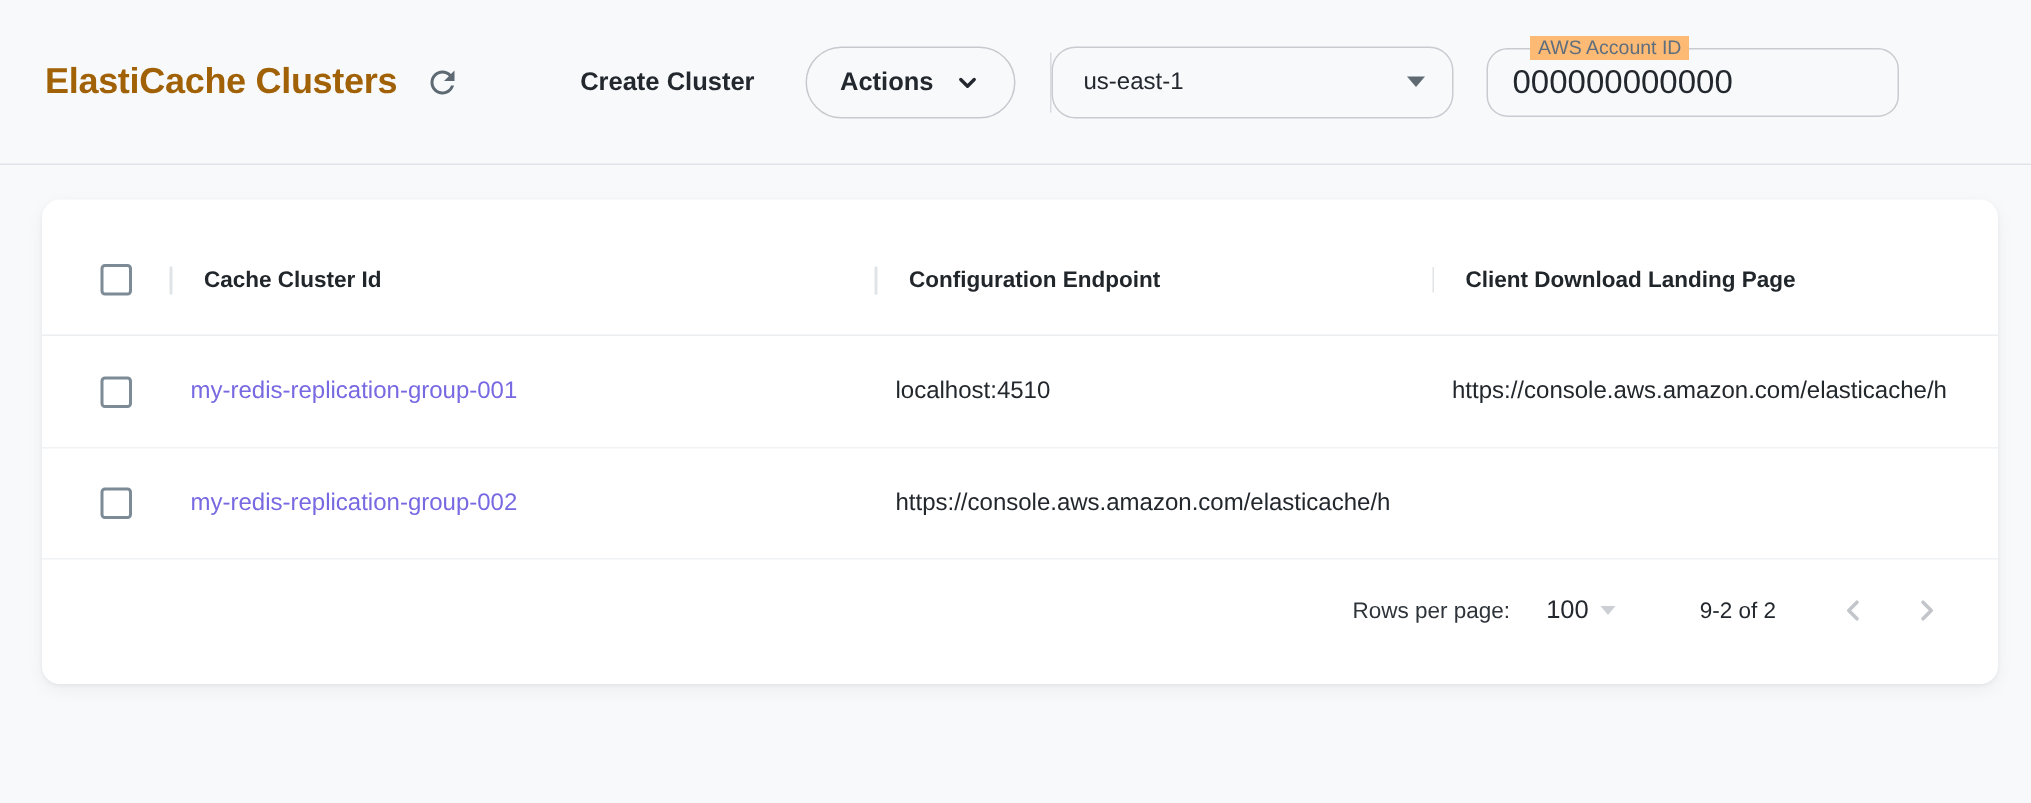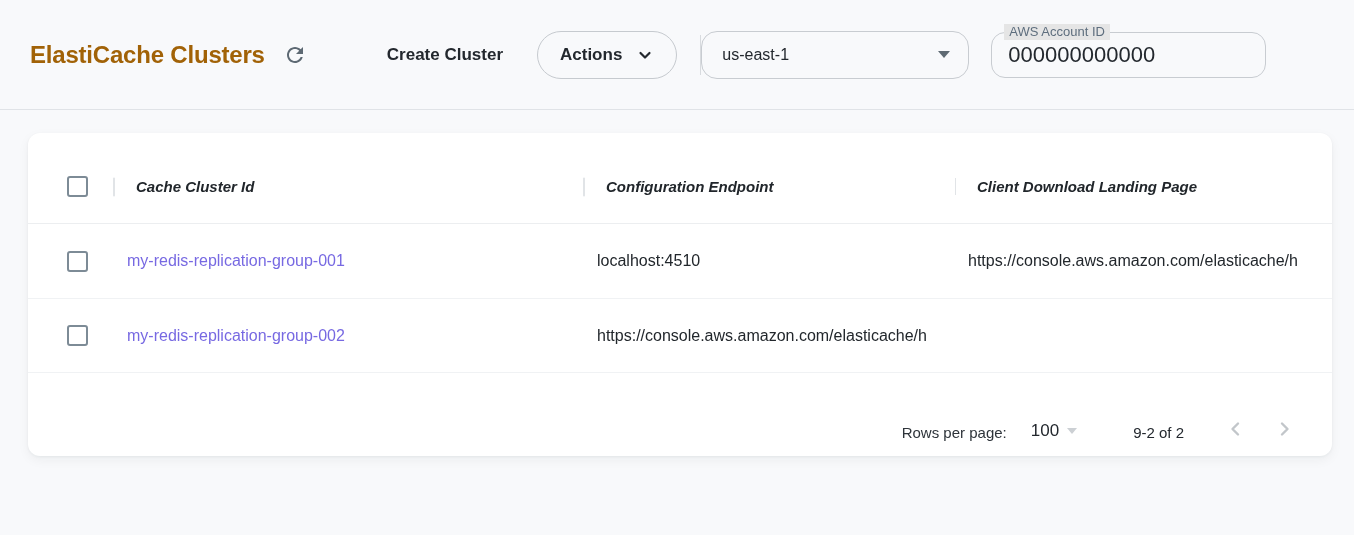--- a/index.html
+++ b/index.html
@@ -82,24 +82,24 @@
   .account-field {
     position:relative;
     margin-left:22px;
     width:275px; height:46px;
     border:1px solid #c8ccd1;
     border-radius:14px;
     display:flex; align-items:center;
   }
   .account-label {
     position:absolute;
-    top:-9px; left:12px;
+    top:-9px; left:28px;
     font-size:13px;
     color:#5e6e7e;
-    background:#e5e5e5;
+    background:#fdba74;
     padding:0 5px;
     line-height:16px;
     white-space:nowrap;
   }
   .account-input {
     width:100%;
     border:none; outline:none; background:transparent;
     font-size:22px; color:#23282e;
     padding:0 16px;
     font-family:inherit;
@@ -116,21 +116,21 @@
     padding-top:17px;
     display:flex;
     flex-direction:column;
     overflow:hidden;
   }
   .grid-row {
     display:flex;
     align-items:center;
     width:100%;
   }
-  .grid-header { height:74px; border-bottom:1px solid #ecee f0;font-style:italic; }
+  .grid-header { height:74px; border-bottom:1px solid #ecee f0; }
   .grid-header { border-bottom:1px solid #eceef0; }
   .data-row { height:75px; border-bottom:1px solid #f0f2f4;justify-content:space-between; }
   .data-row.last { height:74px; }
 
   .c0 { width:86px; flex:none; display:flex; }
   .c0 .checkbox { margin-left:39px; }
   .c1 { width:470px; flex:none; position:relative; }
   .c2 { width:371px; flex:none; position:relative; }
   .c3 { flex:1; position:relative; overflow:hidden; }
 
@@ -152,21 +152,21 @@
     border-radius:3px;
     background:#ffffff;
     cursor:pointer;
     flex:none;
   }
 
   
   .grid-footer {
     flex:1;
     display:flex;
-    align-items:flex-end;
+    align-items:center;
     justify-content:flex-end;
     padding:0 36px 15px 0;
   }
   .rpp-label { font-size:15px; color:#2e343a; white-space:nowrap; }
   .rpp-select {
     margin-left:24px;
     display:flex; align-items:center;
     cursor:pointer;
   }
   .rpp-value { font-size:17px; color:#23282e; }

